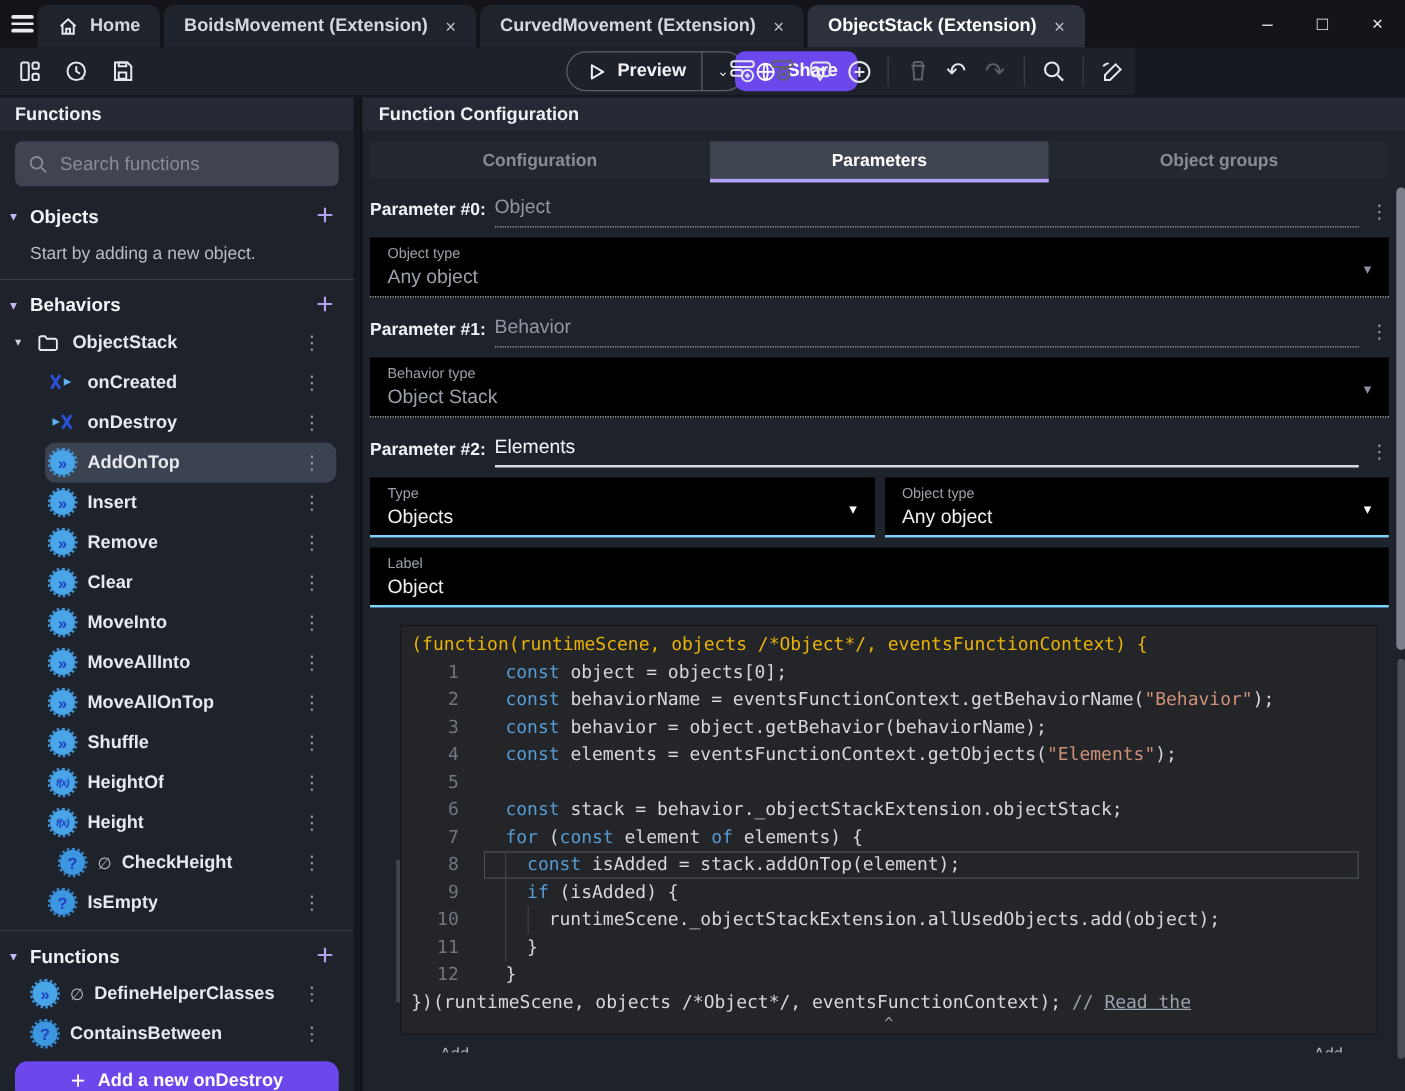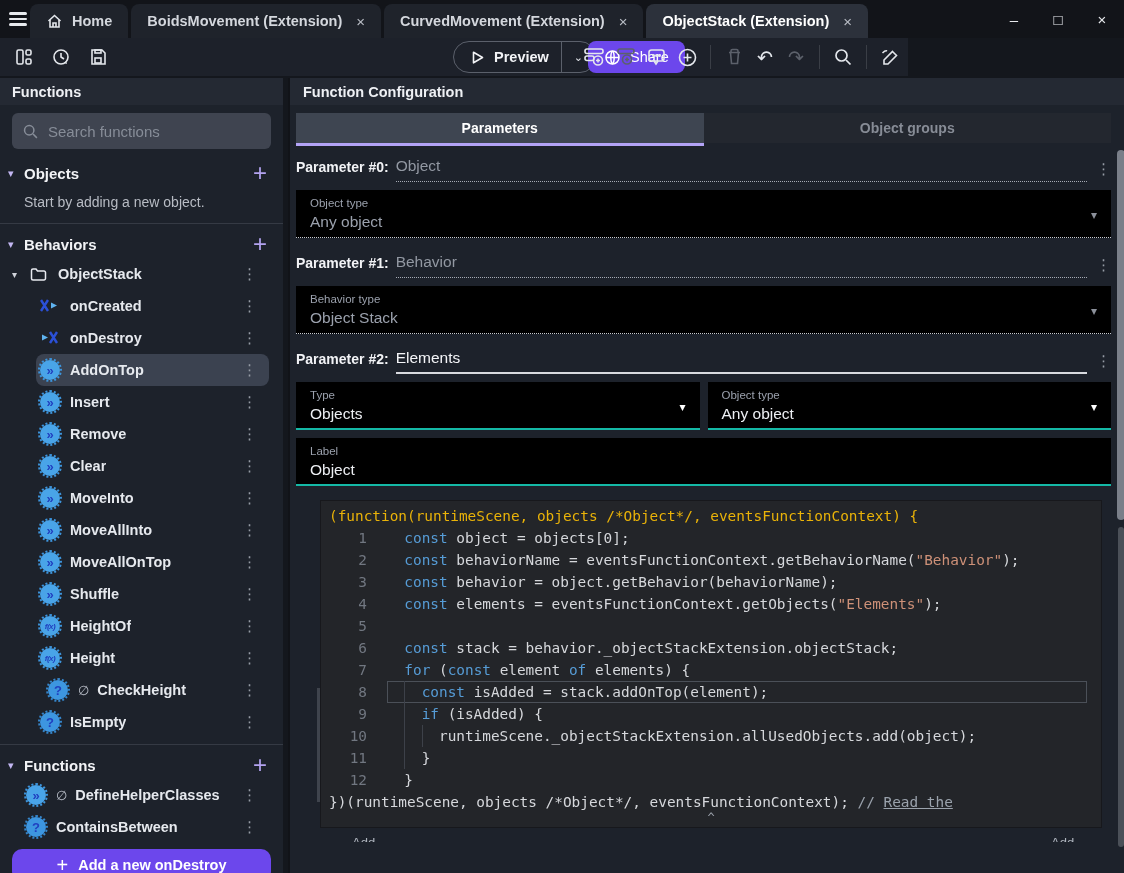--- a/index.html
+++ b/index.html
@@ -22,21 +22,21 @@
   .toolbar { position:absolute; left:0; top:38px; width:908px; height:38px; background:#1d212a; }
   .tb-left { position:absolute; left:12px; top:7px; display:flex; gap:13px; }
   .tb-ic { width:24px; height:24px; display:flex; align-items:center; justify-content:center; cursor:pointer; color:#e4e7ec; }
   .tb-ic.dim { color:#5c616b; }
   .preview-group { position:absolute; left:453px; top:3px; height:32px; border:1px solid #5b606b; border-radius:17px; display:flex; align-items:center; }
   .preview-main { display:flex; align-items:center; gap:9px; padding:0 12px 0 16px; cursor:pointer; }
   .preview-main span { font-size:14.5px; font-weight:700; color:#f2f3f6; }
   .preview-sep { width:1px; height:32px; background:#5b606b; }
   .preview-caret { padding:0 12px; color:#e4e7ec; font-size:11px; cursor:pointer; }
   .share-btn { position:absolute; left:588px; top:3px; height:32px; background:#6C47EC; border-radius:8px; display:flex; align-items:center; gap:9px; padding:0 16px; cursor:pointer; }
-  .share-btn span { font-size:14.5px; font-weight:400; color:#ffffff; }
+  .share-btn span { font-size:14.5px; font-weight:700; color:#ffffff; }
   .tb-right { position:absolute; right:6px; top:7px; display:flex; align-items:center; gap:7px; }
   .tb-div { width:1px; height:24px; background:#3a3e46; margin:0 4px; }
   .glyph { font-size:19px; line-height:1; }
 
   
   .sidebar { position:absolute; left:0; top:78px; width:283px; height:795px; background:#1d222b; }
   .main { position:absolute; left:288px; top:78px; width:841px; height:795px; background:#1d222b; border-left:2px solid #111318; }
   .panel-header { height:27px; background:#242933; display:flex; align-items:center; font-size:14.5px; font-weight:700; color:#eef0f4; }
   .sidebar .panel-header { padding-left:12px; }
   .main .panel-header { padding-left:13px; }
@@ -85,21 +85,21 @@
   .prow .pname.muted { color:#9298a2; border-bottom:1px dotted #a6abb5; }
   .prow .pname.normal { color:#f4f5f8; border-bottom:2px solid #d8dadf; padding-bottom:5px; }
   .prow .kebab { position:absolute; right:0; bottom:4px; color:#969ca6; font-size:15px; cursor:pointer; }
   .pfields { display:flex; gap:8px; margin-top:8px; }
   .field { background:#000000; height:48px; padding:7px 14px 0 14px; position:relative; cursor:pointer; }
   .field.full { flex:1; }
   .field.half { flex:1; }
   .field .flabel { font-size:11.5px; color:#9ba1ad; }
   .field .fvalue { font-size:15.5px; color:#edeff3; margin-top:4px; }
   .field.disabled .fvalue { color:#9ba1ad; }
-  .field { border-bottom:2px solid #14b8a6; }
+  .field { border-bottom:2px solid #7dd3fc; }
   .field.disabled { border-bottom:1px dotted #c8ccd4; }
   .field .arrow { position:absolute; right:14px; top:18px; font-size:12px; color:#ffffff; }
   .field.disabled .arrow { color:#8b909a; }
 
   
   .code-editor { margin:14px 9px 0 24px; background:#232529; border:1px solid #17181c; padding:4px 0 2px 0; font-family:"DejaVu Sans Mono", monospace; font-size:14.4px; line-height:22px; position:relative; }
   .cl { display:flex; }
   .cl .ln { width:66px; min-width:66px; text-align:right; padding-right:20px; color:#717781; }
   .cl .cb { flex:1; position:relative; white-space:pre; min-height:22px; margin-right:14px; }
   .cl.cur .cb { box-shadow:inset 0 0 0 1px #4b5058; }
@@ -400,20 +400,21 @@
       </div>
     </div>
 </div>
 
 <div class="main">
   <div class="panel-header">
       <span>Function Configuration</span>
     </div>
   <div class="main-body">
     <div class="mtabs" id="mtabs-mount">
+        <div class="mtab">Configuration</div>
         <div class="mtab active">Parameters</div>
         <div class="mtab">Object groups</div>
       </div>
     <div class="params" id="params-mount">
         <div class="prow">
           <span class="plabel">Parameter #0:</span>
           <span class="pname muted">Object</span>
           <span class="kebab">⋮</span>
         </div>
         <div class="pfields">

